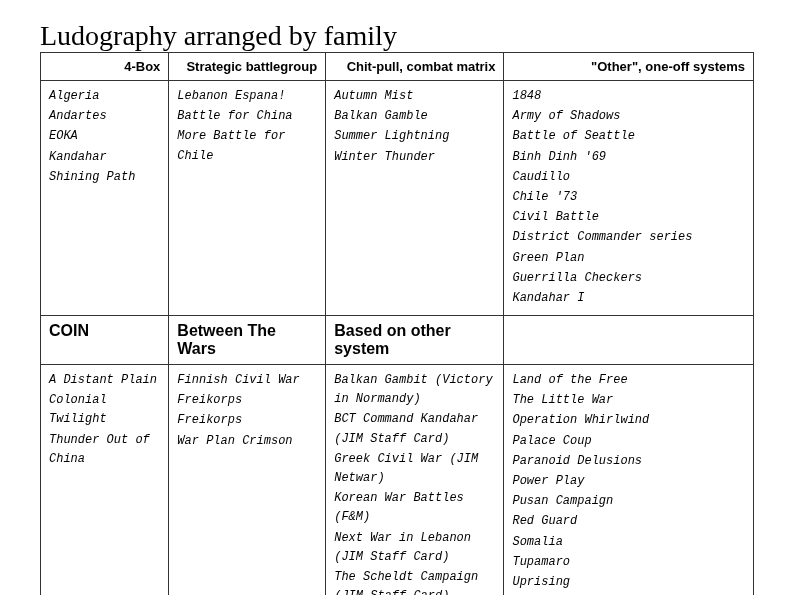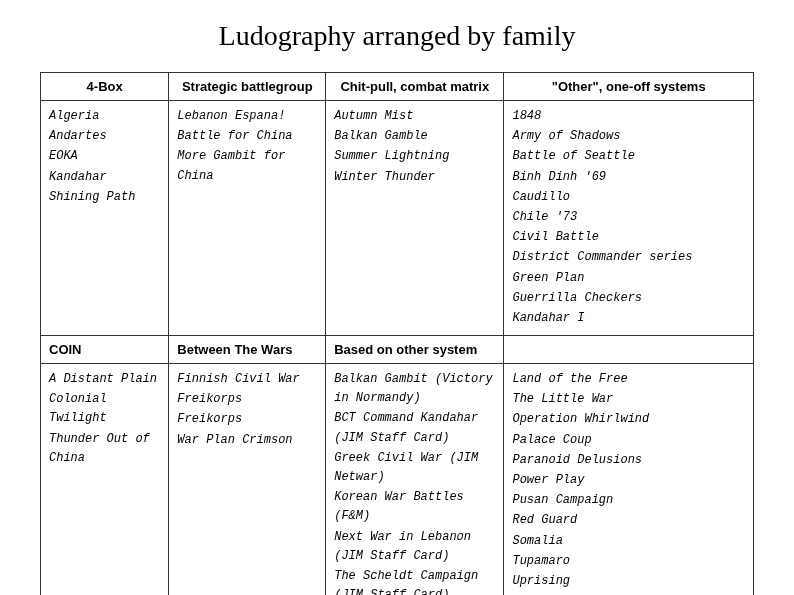--- a/index.html
+++ b/index.html
@@ -6,41 +6,40 @@
     body {
       font-family: Arial, sans-serif;
       background: #fff;
       width: 794px;
       min-height: 595px;
       padding: 20px 40px;
     }
     h1 {
       font-size: 28px;
       font-weight: normal;
-      text-align: center;
-      margin-bottom: 20px;
       font-family: Georgia, serif;
     }
     table {
       width: 100%;
       border-collapse: collapse;
       font-size: 12px;
     }
     th, td {
       border: 1px solid #333;
       padding: 6px 8px;
       vertical-align: top;
     }
     th {
       font-weight: bold;
       font-size: 13px;
+      text-align: right;
     }
     .section-label {
       font-weight: bold;
-      font-size: 13px;
+      font-size: 16px;
     }
     .italic-list {
       font-style: italic;
       line-height: 1.6;
     }
     .italic-list div {
       margin-bottom: 1px;
       font-family: Liberation Mono, monospace;
     }
   </style>
@@ -72,21 +71,21 @@
         <div>Andartes</div>
         <div>EOKA</div>
         <div>Kandahar</div>
         <div>Shining Path</div>
       </div>
     </td>
     <td>
       <div class="italic-list">
         <div>Lebanon Espana!</div>
         <div>Battle for China</div>
-        <div>More Gambit for China</div>
+        <div>More Battle for Chile</div>
       </div>
     </td>
     <td>
       <div class="italic-list">
         <div>Autumn Mist</div>
         <div>Balkan Gamble</div>
         <div>Summer Lightning</div>
         <div>Winter Thunder</div>
       </div>
     </td>

